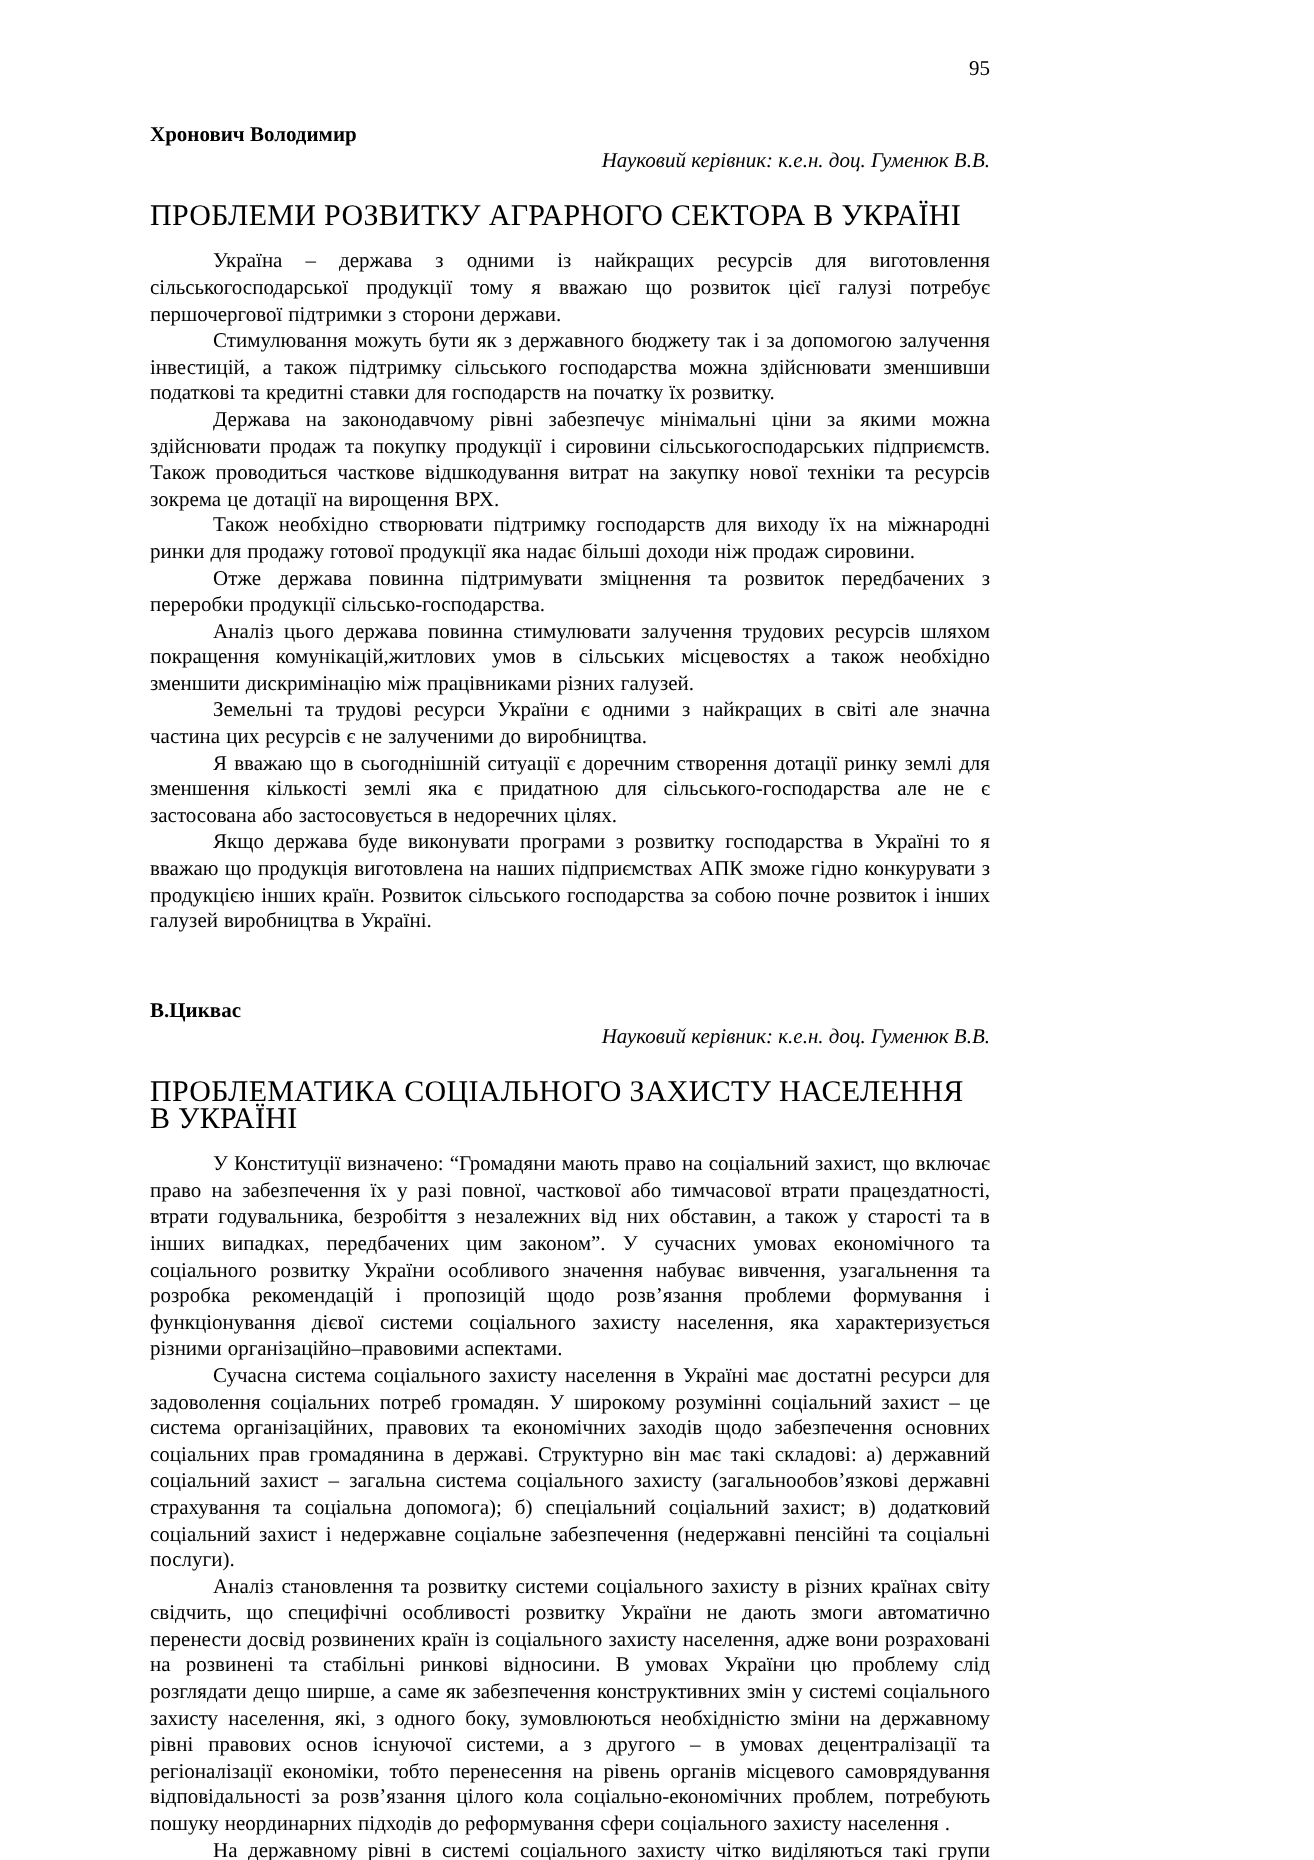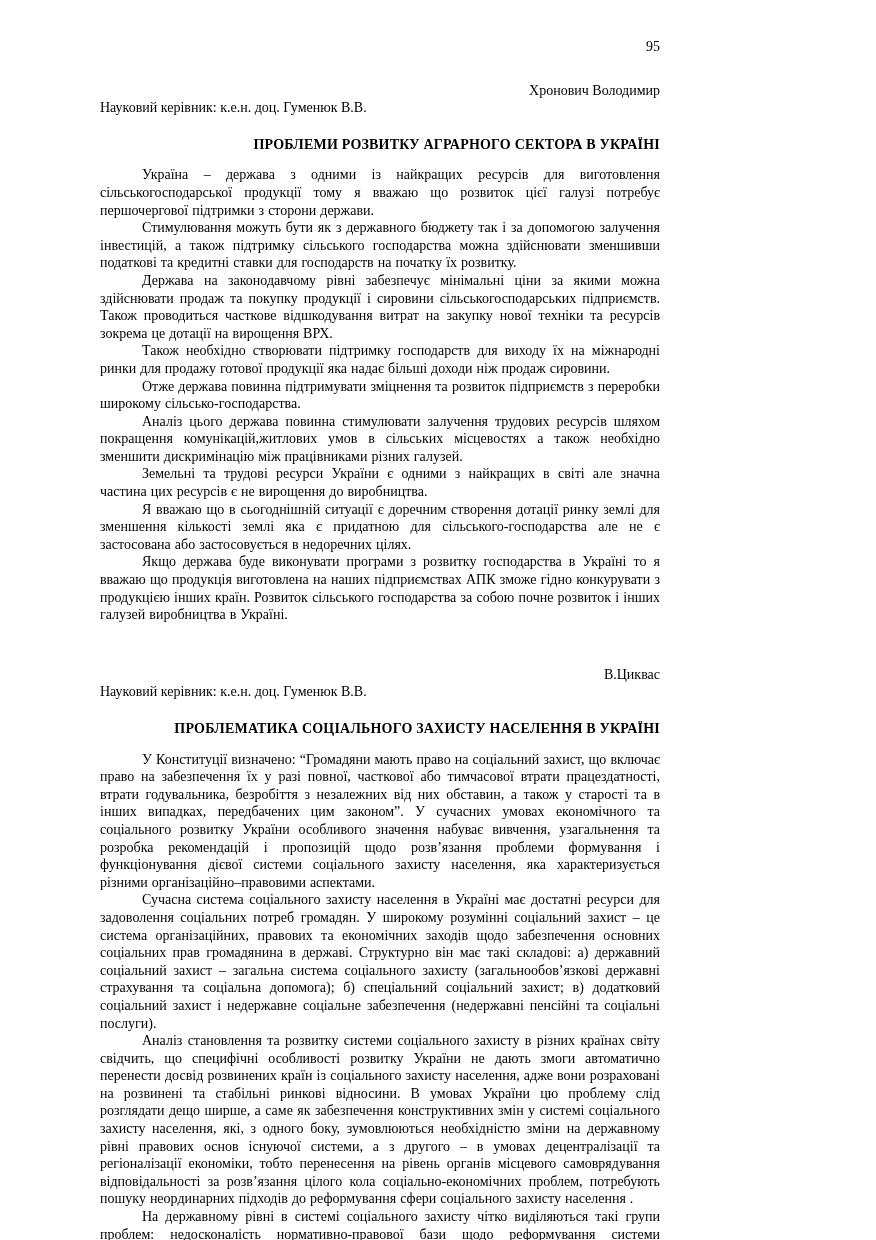--- a/index.html
+++ b/index.html
@@ -19,30 +19,31 @@
     min-height: 1240px;
     padding: 38px 116px 24px 100px;
     font-size: 14px;
     line-height: 17.6px;
   }
   .page-number {
     text-align: right;
     margin-bottom: 26px;
   }
   .article-author {
-    text-align: right;
-    font-weight: normal;
+    text-align: left;
+    font-weight: bold;
   }
   .article-supervisor {
-    text-align: left;
+    text-align: right;
+    font-style: italic;
   }
   .article-title {
-    font-size: 14px;
-    font-weight: bold;
-    text-align: right;
+    font-size: 20px;
+    font-weight: normal;
+    text-align: left;
     margin: 19px 0 13px 0;
     letter-spacing: 0.2px;
   }
   .article p {
     margin: 0;
     text-align: justify;
     text-indent: 42px;
     word-spacing: 0.5px;
   }
   .article + .article {
@@ -57,23 +58,23 @@
   <div class="page-number">95</div>
 
   <section class="article">
     <div class="article-author">Хронович Володимир</div>
     <div class="article-supervisor">Науковий керівник: к.е.н. доц. Гуменюк В.В.</div>
     <h1 class="article-title">ПРОБЛЕМИ РОЗВИТКУ АГРАРНОГО СЕКТОРА В УКРАЇНІ</h1>
     <p>Україна – держава з одними із найкращих ресурсів для виготовлення сільськогосподарської продукції тому я вважаю що розвиток цієї галузі потребує першочергової підтримки з сторони держави.</p>
     <p>Стимулювання можуть бути як з державного бюджету так і за допомогою залучення інвестицій, а також підтримку сільського господарства можна здійснювати зменшивши податкові та кредитні ставки для господарств на початку їх розвитку.</p>
     <p>Держава на законодавчому рівні забезпечує мінімальні ціни за якими можна здійснювати продаж та покупку продукції і сировини сільськогосподарських підприємств. Також проводиться часткове відшкодування витрат на закупку нової техніки та ресурсів зокрема це дотації на вирощення ВРХ.</p>
     <p>Також необхідно створювати підтримку господарств для виходу їх на міжнародні ринки для продажу готової продукції яка надає більші доходи ніж продаж сировини.</p>
-    <p>Отже держава повинна підтримувати зміцнення та розвиток підприємств з переробки широкому сільсько-господарства.</p>
+    <p>Отже держава повинна підтримувати зміцнення та розвиток передбачених з переробки продукції сільсько-господарства.</p>
     <p>Аналіз цього держава повинна стимулювати залучення трудових ресурсів шляхом покращення комунікацій,житлових умов в сільських місцевостях а також необхідно зменшити дискримінацію між працівниками різних галузей.</p>
-    <p>Земельні та трудові ресурси України є одними з найкращих в світі але значна частина цих ресурсів є не вирощення до виробництва.</p>
+    <p>Земельні та трудові ресурси України є одними з найкращих в світі але значна частина цих ресурсів є не залученими до виробництва.</p>
     <p>Я вважаю що в сьогоднішній ситуації є доречним створення дотації ринку землі для зменшення кількості землі яка є придатною для сільського-господарства але не є застосована або застосовується в недоречних цілях.</p>
     <p>Якщо держава буде виконувати програми з розвитку господарства в Україні то я вважаю що продукція виготовлена на наших підприємствах АПК зможе гідно конкурувати з продукцією інших країн. Розвиток сільського господарства за собою почне розвиток і інших галузей виробництва в Україні.</p>
   </section>
 
   <section class="article">
     <div class="article-author">В.Циквас</div>
     <div class="article-supervisor">Науковий керівник: к.е.н. доц. Гуменюк В.В.</div>
     <h1 class="article-title">ПРОБЛЕМАТИКА СОЦІАЛЬНОГО ЗАХИСТУ НАСЕЛЕННЯ В УКРАЇНІ</h1>
     <p>У Конституції визначено: “Громадяни мають право на соціальний захист, що включає право на забезпечення їх у разі повної, часткової або тимчасової втрати працездатності, втрати годувальника, безробіття з незалежних від них обставин, а також у старості та в інших випадках, передбачених цим законом”. У сучасних умовах економічного та соціального розвитку України особливого значення набуває вивчення, узагальнення та розробка рекомендацій і пропозицій щодо розв’язання проблеми формування і функціонування дієвої системи соціального захисту населення, яка характеризується різними організаційно–правовими аспектами.</p>
     <p>Сучасна система соціального захисту населення в Україні має достатні ресурси для задоволення соціальних потреб громадян. У широкому розумінні соціальний захист – це система організаційних, правових та економічних заходів щодо забезпечення основних соціальних прав громадянина в державі. Структурно він має такі складові: а) державний соціальний захист – загальна система соціального захисту (загальнообов’язкові державні страхування та соціальна допомога); б) спеціальний соціальний захист; в) додатковий соціальний захист і недержавне соціальне забезпечення (недержавні пенсійні та соціальні послуги).</p>

